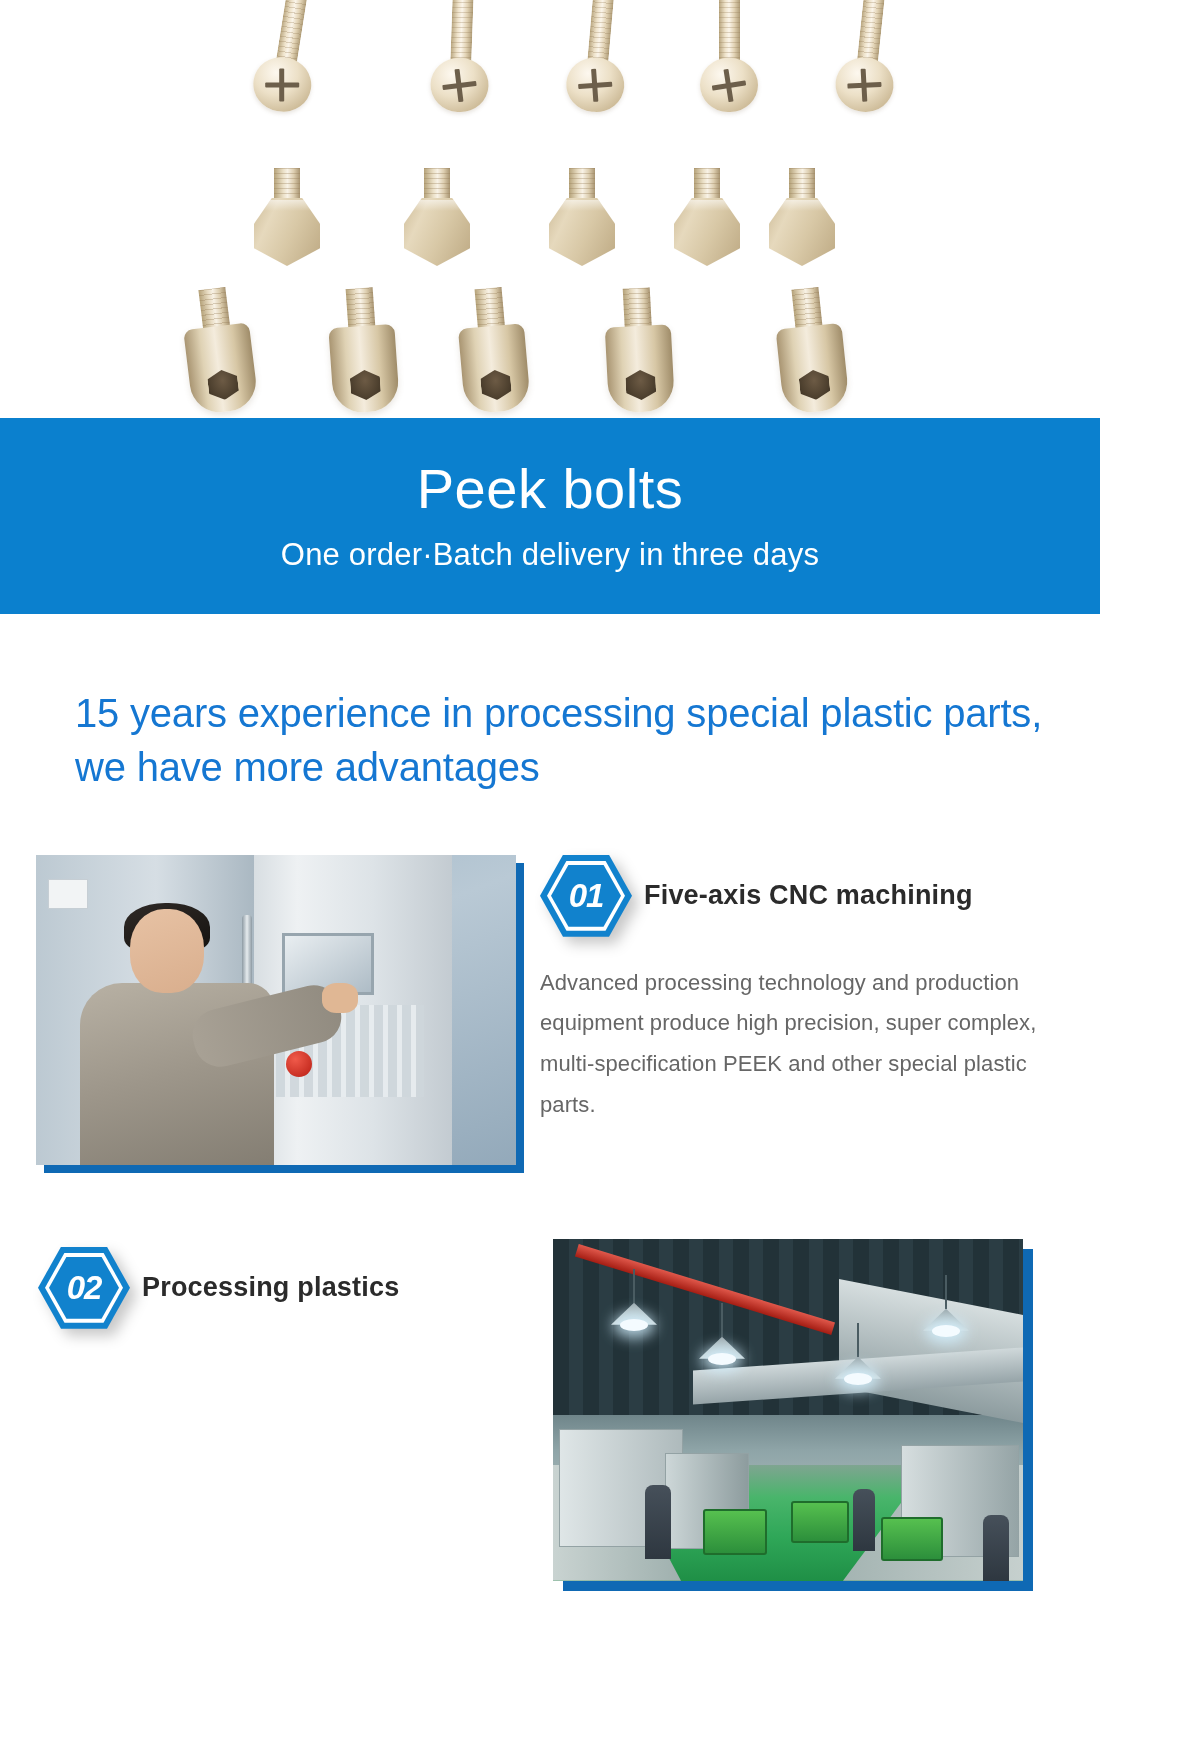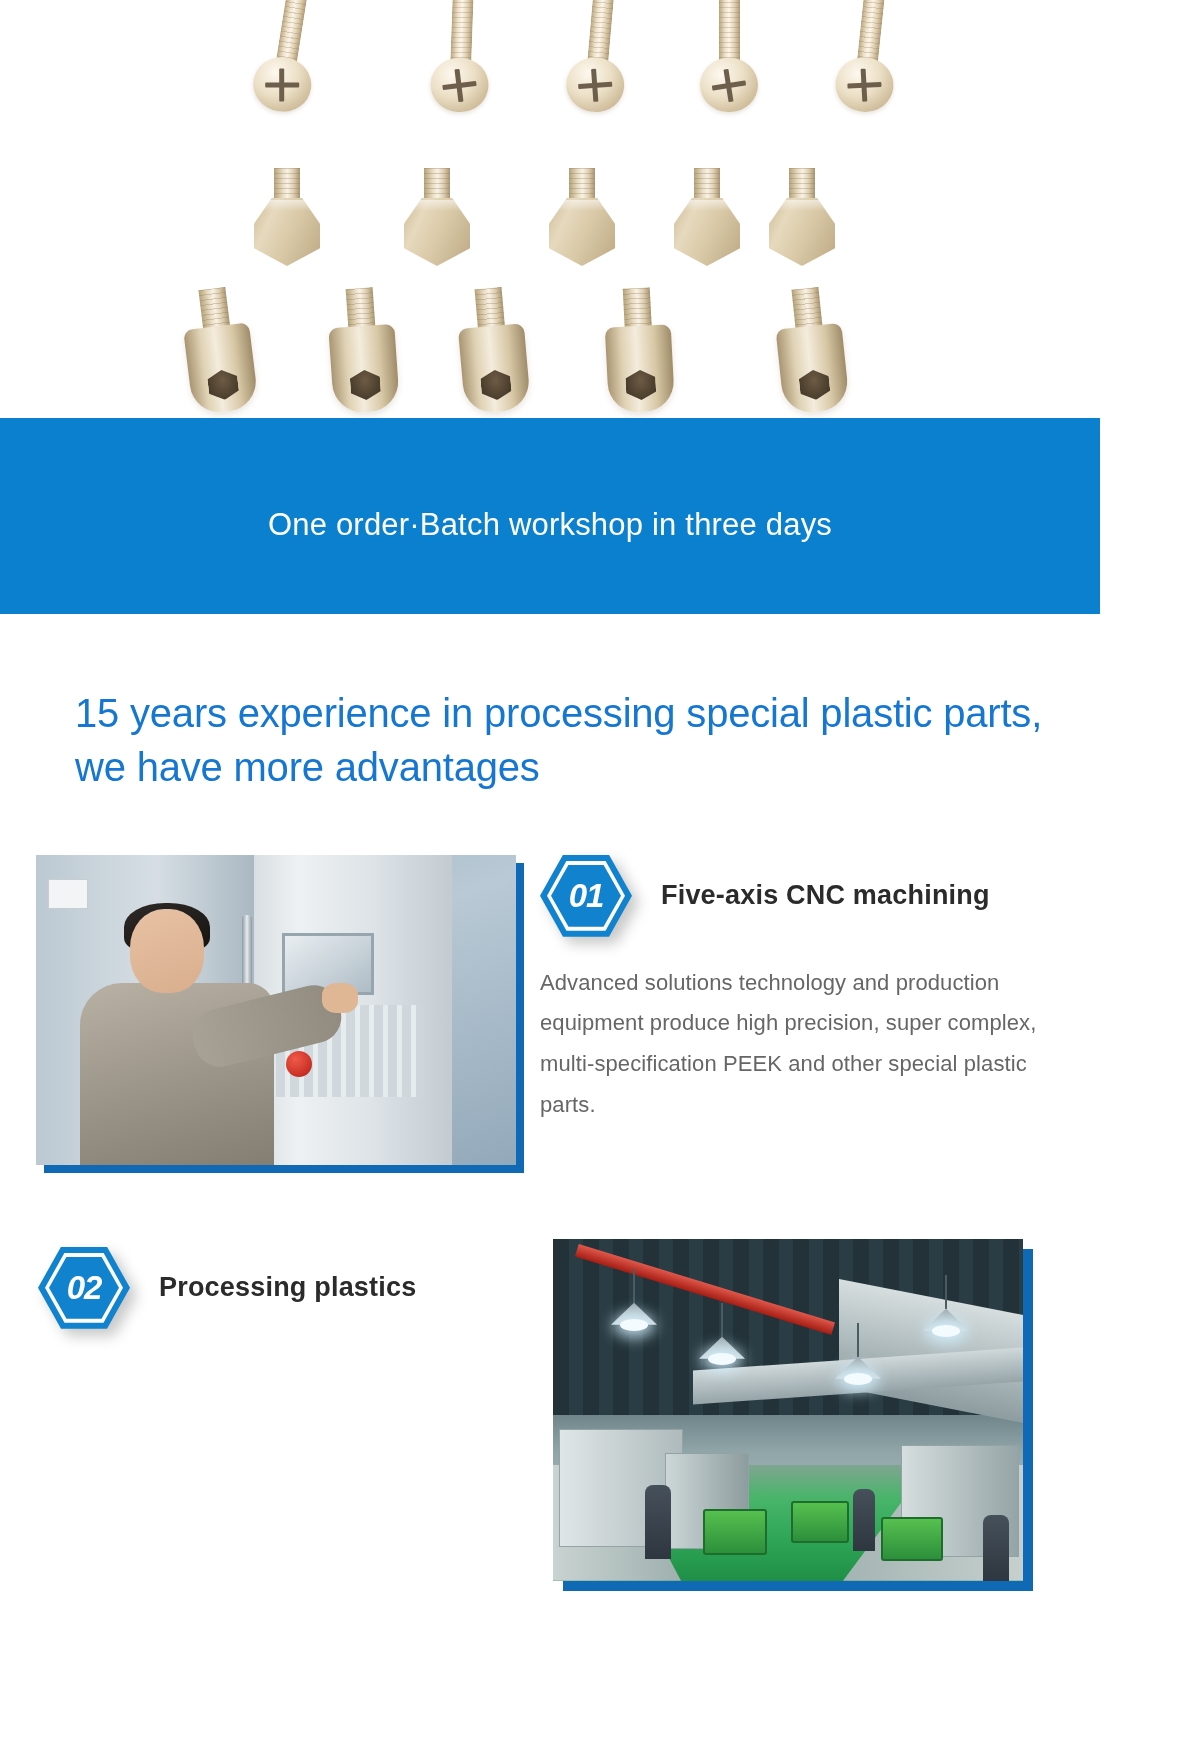--- a/index.html
+++ b/index.html
@@ -229,21 +229,21 @@
 
   .feature-text-01 {
     position: absolute;
     left: 540px; top: 0;
     width: 540px;
   }
 
   .badge-row {
     display: flex;
     align-items: center;
-    gap: 29px;
+    gap: 12px;
   }
 
   .hex-badge {
     position: relative;
     width: 92px; height: 82px;
     flex: 0 0 auto;
     filter: drop-shadow(7px 7px 7px rgba(0,0,0,.22));
   }
   .hex-badge .hex-outer {
     position: absolute; inset: 0;
@@ -458,21 +458,22 @@
         </div>
       <div class="sock" style="left:776px; transform:rotate(-6deg);">
           <div class="shaft"></div>
           <div class="head"></div>
           <div class="hexhole"></div>
         </div>
     </div>
   </div>
 
   <div class="title-banner">
-    <div class="banner-subtitle">One order·Batch workshop in three days</div>
+    <div class="banner-title">Peek bolts</div>
+    <div class="banner-subtitle">One order·Batch delivery in three days</div>
   </div>
 
   <h2 class="headline">15 years experience in processing special plastic parts, we have more advantages</h2>
 
   <div class="feature-one">
 
     <div class="photo-frame cnc-photo">
       <div class="accent"></div>
       <div class="shot">
         <div class="cnc-cabinet"></div>
@@ -496,21 +497,21 @@
     <div class="feature-text-01">
       <div class="badge-row">
         <div class="hex-badge">
           <div class="hex-outer"></div>
           <div class="hex-inner"></div>
           <div class="hex-core"></div>
           <div class="hex-num">01</div>
         </div>
         <div class="feature-title">Five-axis CNC machining</div>
       </div>
-      <p class="feature-body">Advanced solutions technology and production equipment produce high precision, super complex, multi-specification PEEK and other special plastic parts.</p>
+      <p class="feature-body">Advanced processing technology and production equipment produce high precision, super complex, multi-specification PEEK and other special plastic parts.</p>
     </div>
   </div>
 
   <div class="feature-two">
 
     <div class="feature-text-02">
       <div class="badge-row">
         <div class="hex-badge">
           <div class="hex-outer"></div>
           <div class="hex-inner"></div>

